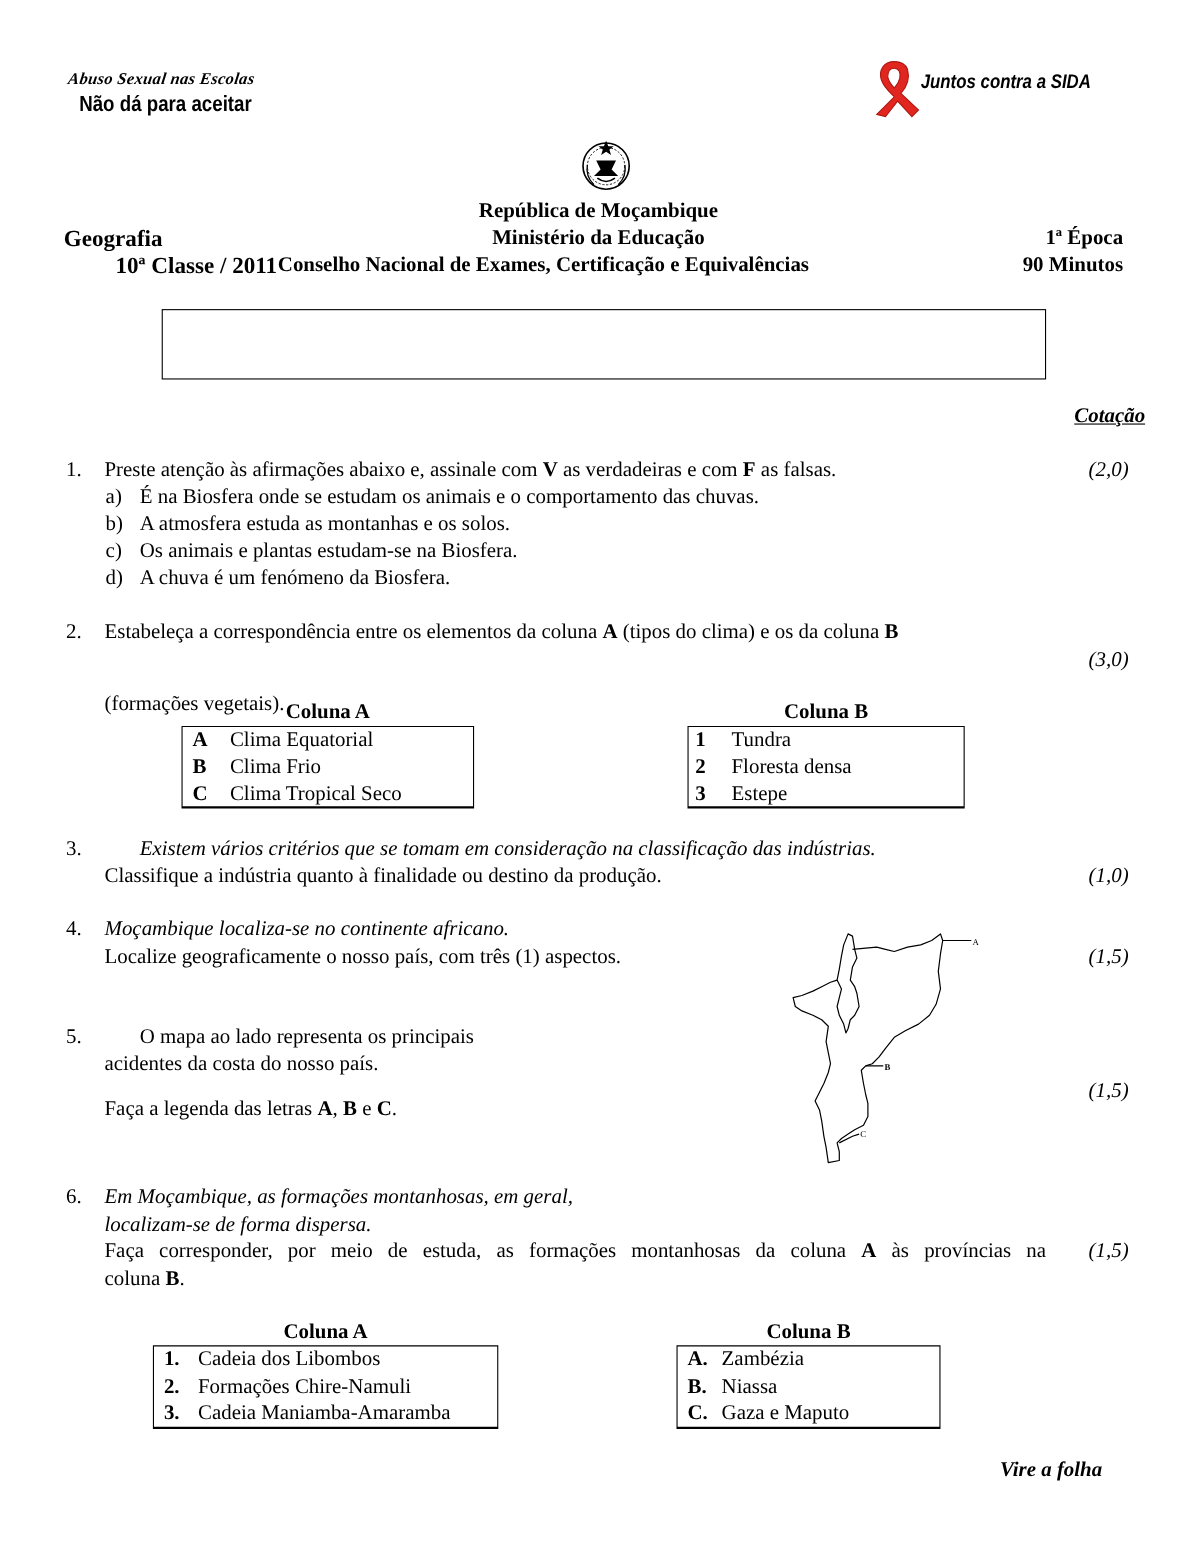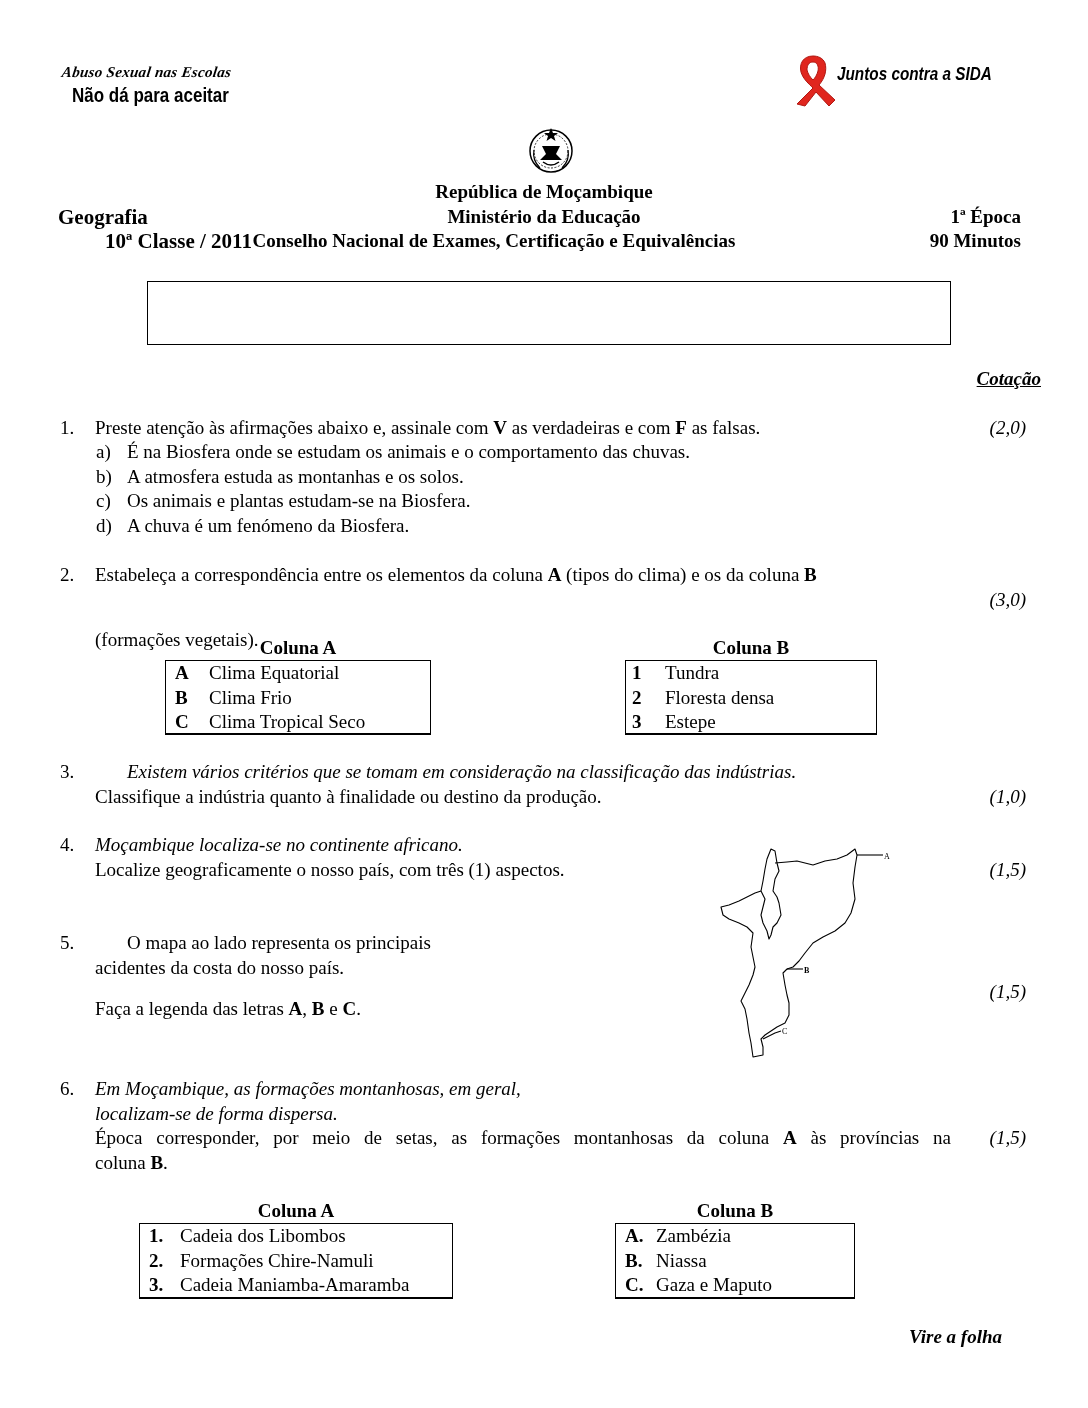--- a/index.html
+++ b/index.html
@@ -172,21 +172,21 @@
     <span>Faça a legenda das letras </span><b>A</b><span>, </span><b>B</b><span> e </span><b>C</b><span>.</span>
   </div>
   <div class="abs score" style="top:980px;">(1,5)</div>
 </div>
 
 <div>
   <div class="abs qnum" style="top:1077px;">6.</div>
   <div class="abs qtxt ital" style="top:1077px;">Em Moçambique, as formações montanhosas, em geral,</div>
   <div class="abs qtxt ital" style="top:1102px;">localizam-se de forma dispersa.</div>
   <div class="abs qtxt" style="top:1126px; width:856px; text-align:justify; text-align-last:justify;">
-    <span>Época corresponder, por meio de setas, as formações montanhosas da coluna </span><b>A</b><span> às províncias na</span>
+    <span>Faça corresponder, por meio de estuda, as formações montanhosas da coluna </span><b>A</b><span> às províncias na</span>
   </div>
   <div class="abs qtxt" style="top:1151px;">
     <span>coluna </span><b>B</b><span>.</span>
   </div>
   <div class="abs score" style="top:1126px;">(1,5)</div>
 
   <div class="abs tbl-title" style="left:139px; width:314px; top:1199px;">Coluna A</div>
   <div class="abs tbl" style="left:139px; top:1223px; width:314px; height:76px;">
     <div class="tbl-row">
         <span class="tbl-key" style="width:40px; padding-left:9px;">1.</span>

